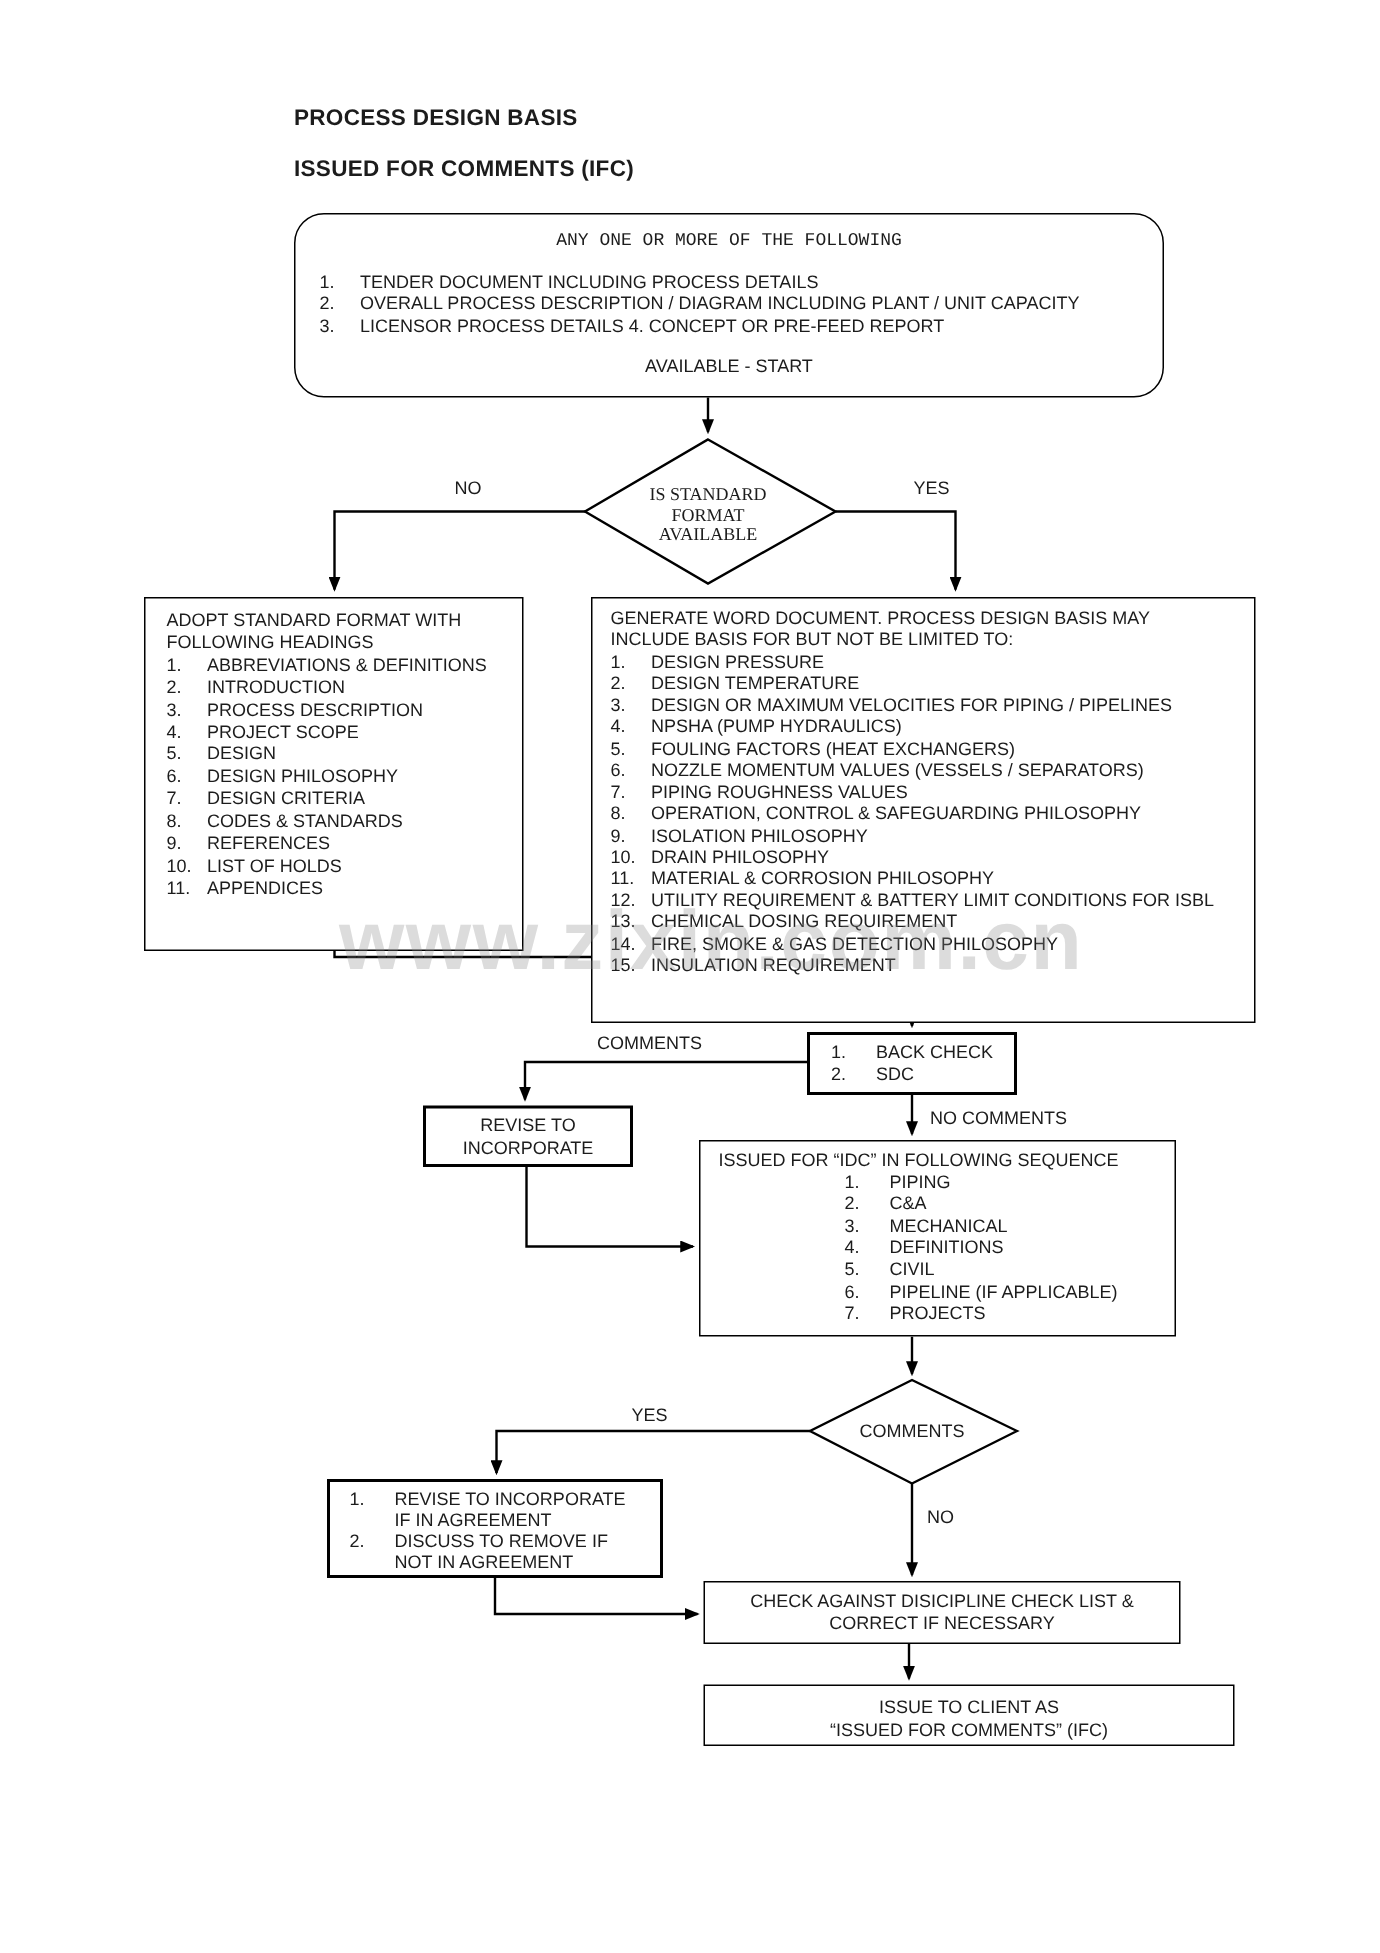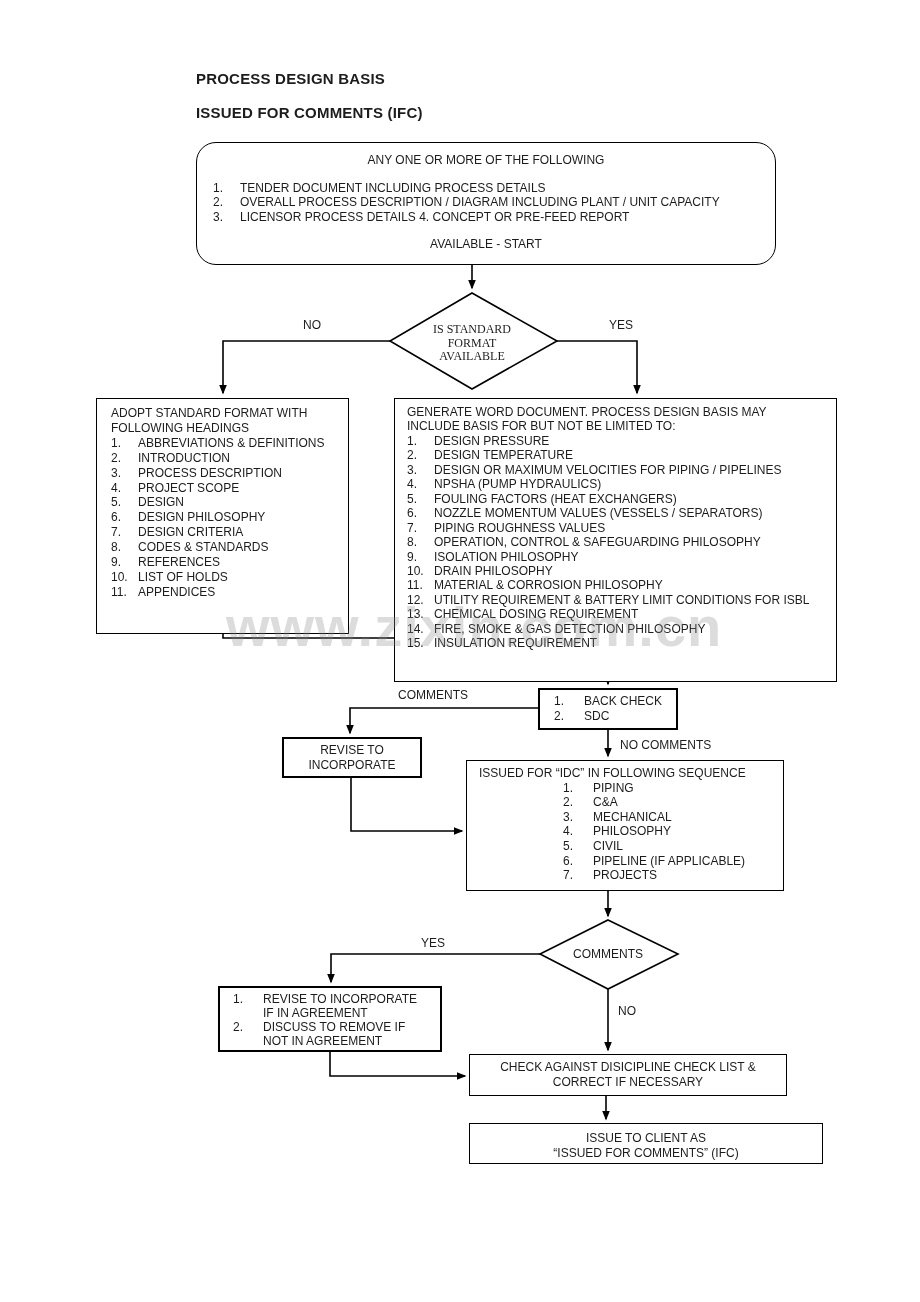--- a/index.html
+++ b/index.html
@@ -16,21 +16,21 @@
   .prewrap{white-space:pre-wrap;}
   .rows .row{display:flex;align-items:flex-start;}
   .rows .num{flex:0 0 27px;}
   .rows .txt{flex:1 1 auto;white-space:pre-line;}
   .lbl{position:absolute;z-index:3;font-size:12px;}
   .dtext{position:absolute;z-index:3;font-size:12px;text-align:center;white-space:pre-line;line-height:13.5px;}
   .watermark{position:absolute;left:226px;top:594px;z-index:6;pointer-events:none;
              font-size:56px;font-weight:bold;letter-spacing:1px;color:rgba(140,140,140,0.30);}
   
   .start-box{left:196px;top:142px;width:580px;height:123px;padding:10px 16px 0 16px;line-height:14.5px;}
-  .start-box .heading{margin-bottom:13px;}
+  .start-box .heading{margin-bottom:13px;font-family:Liberation Mono, monospace;}
   .start-box .footer{margin-top:13px;}
   .adopt-box{left:96px;top:398px;width:253px;height:236px;padding:7px 6px 0 14px;line-height:14.9px;}
   .gen-box{left:394px;top:398px;width:443px;height:284px;padding:6px 6px 0 12px;line-height:14.45px;}
   .back-box{left:538px;top:688px;width:140px;height:42px;padding:4px 4px 0 14px;line-height:15px;border-width:2px;}
   .back-box .num{flex:0 0 30px;}
   .revise-box{left:282px;top:737px;width:140px;height:41px;padding-top:4px;line-height:15px;border-width:2px;}
   .idc-box{left:466px;top:760px;width:318px;height:131px;padding:5px 4px 13px 12px;line-height:14.6px;}
   .idc-box .rows{padding-left:84px;}
   .idc-box .num{flex:0 0 30px;}
   .agree-box{left:218px;top:986px;width:224px;height:66px;padding:5px 4px 0 13px;line-height:13.9px;border-width:2px;}
@@ -279,21 +279,21 @@
           <span class="txt">C&amp;A</span>
         </div>
 
         <div class="row">
           <span class="num">3.</span>
           <span class="txt">MECHANICAL</span>
         </div>
 
         <div class="row">
           <span class="num">4.</span>
-          <span class="txt">PHILOSOPHY</span>
+          <span class="txt">DEFINITIONS</span>
         </div>
 
         <div class="row">
           <span class="num">5.</span>
           <span class="txt">CIVIL</span>
         </div>
 
         <div class="row">
           <span class="num">6.</span>
           <span class="txt">PIPELINE (IF APPLICABLE)</span>

